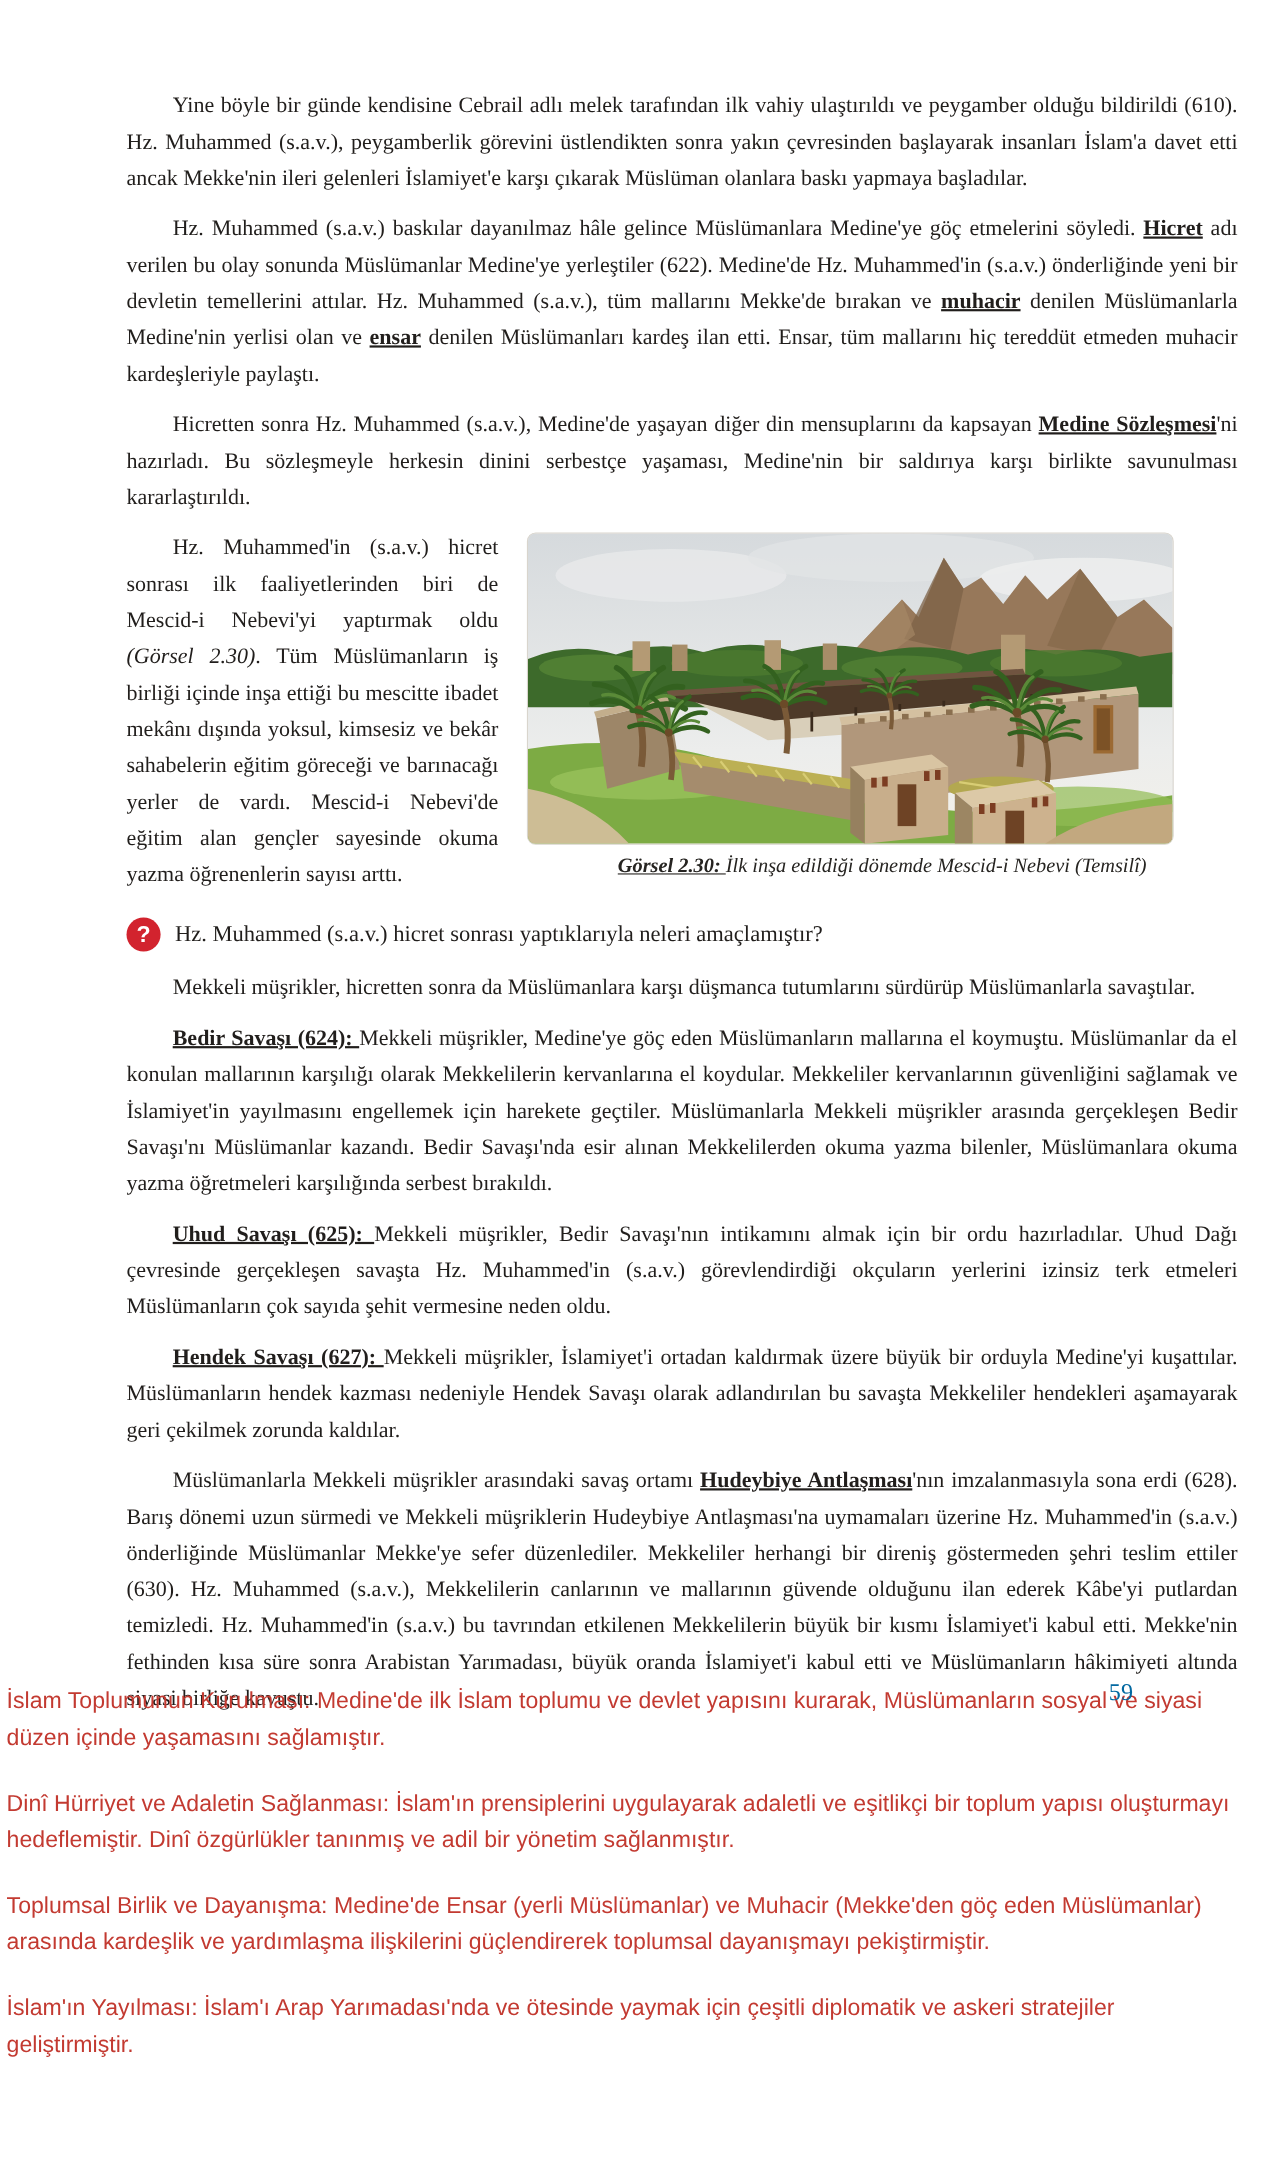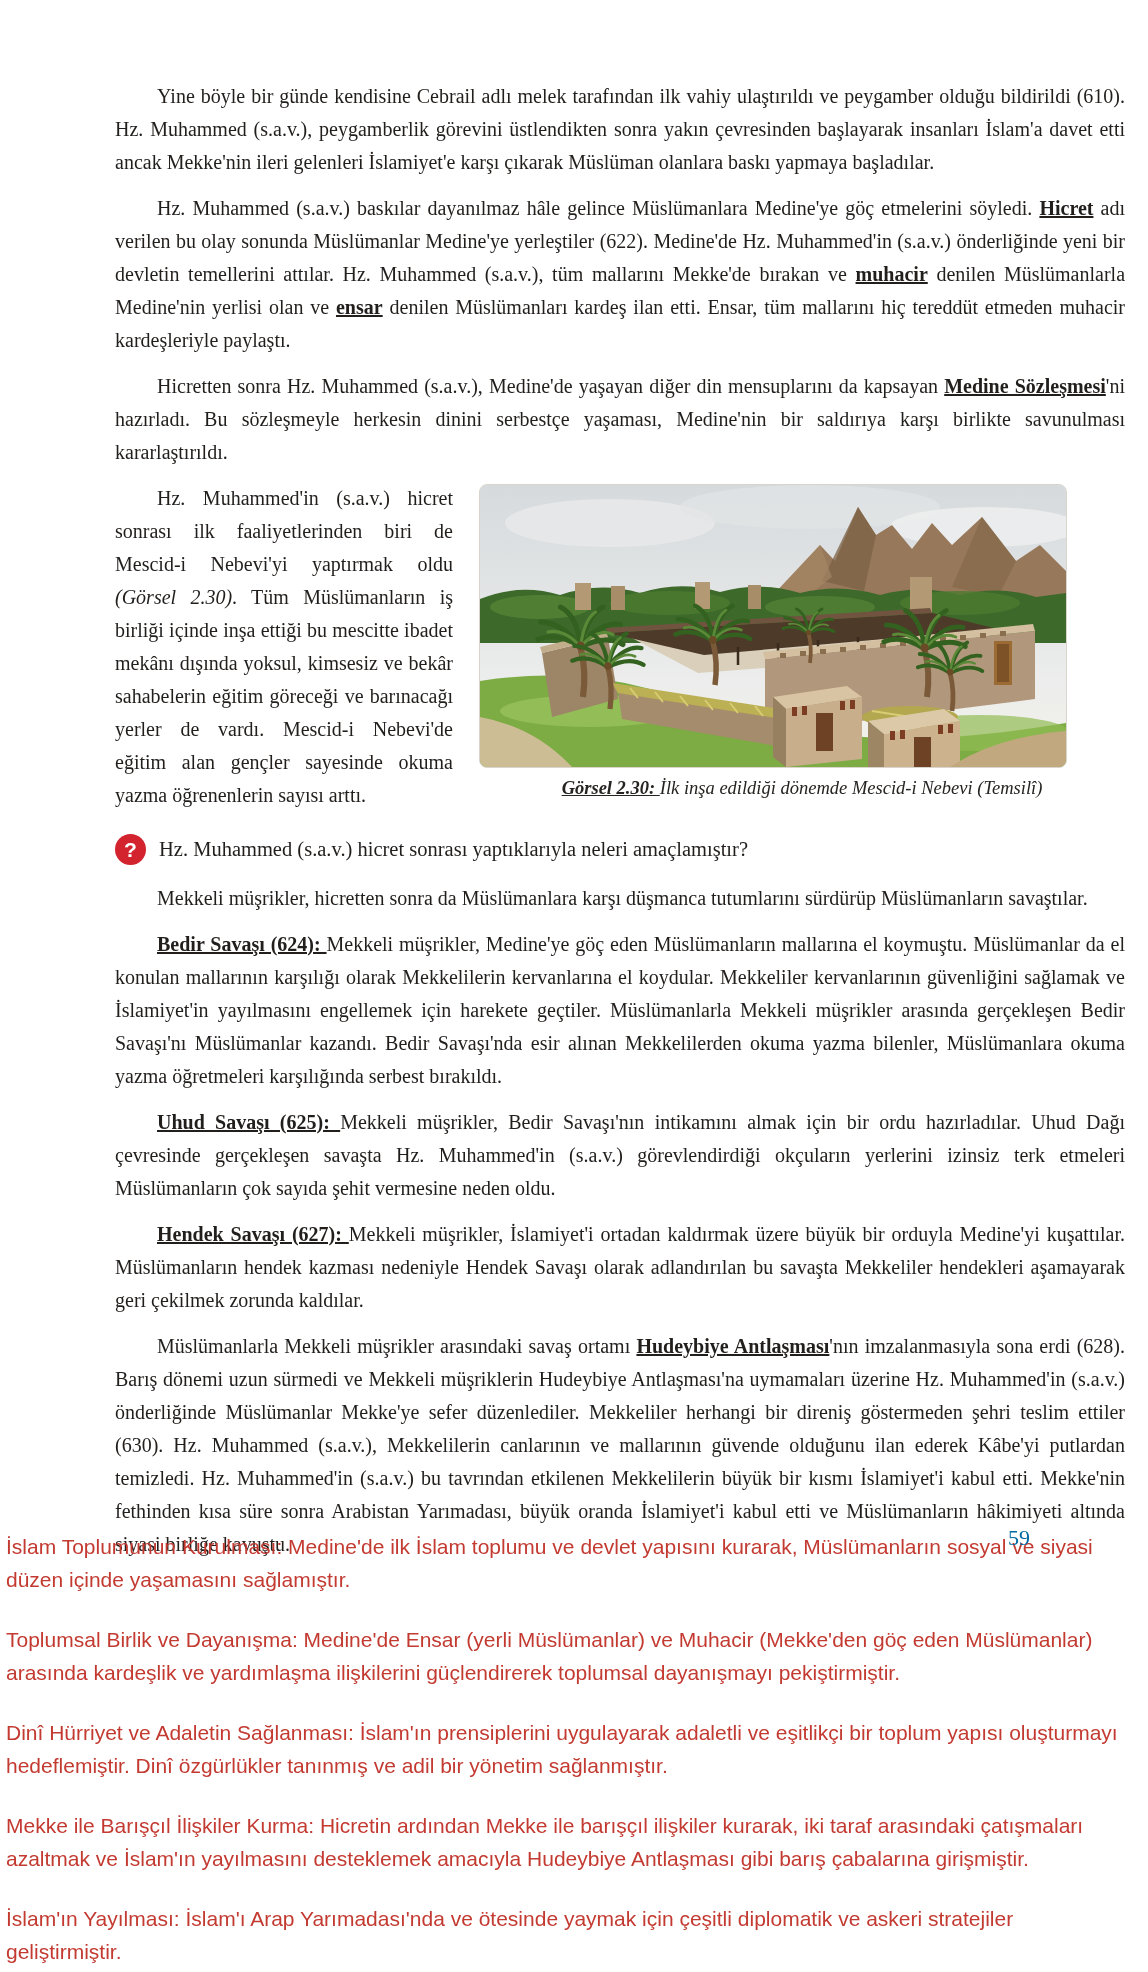--- a/index.html
+++ b/index.html
@@ -213,30 +213,29 @@
       <p class="figure-caption"><span class="b i">Görsel 2.30: </span><span class="i">İlk inşa edildiği dönemde Mescid-i Nebevi (Temsilî)</span></p>
     </div>
 
     <p><span>Hz. Muhammed'in (s.a.v.) hicret sonrası ilk faaliyetlerinden biri de Mescid-i Nebevi'yi yaptırmak oldu </span><span class="i">(Görsel 2.30)</span><span>. Tüm Müslümanların iş birliği içinde inşa ettiği bu mescitte ibadet mekânı dışında yoksul, kimsesiz ve bekâr sahabelerin eğitim göreceği ve barınacağı yerler de vardı. Mescid-i Nebevi'de eğitim alan gençler sayesinde okuma yazma öğrenenlerin sayısı arttı.</span></p>
 
     <div class="question-row">
       <span class="q-icon">?</span>
       <span class="q-text">Hz. Muhammed (s.a.v.) hicret sonrası yaptıklarıyla neleri amaçlamıştır?</span>
     </div>
 
-    <p><span>Mekkeli müşrikler, hicretten sonra da Müslümanlara karşı düşmanca tutumlarını sürdürüp Müslümanların savaştılar.</span></p>
+    <p><span>Mekkeli müşrikler, hicretten sonra da Müslümanlara karşı düşmanca tutumlarını sürdürüp Müslümanlarla savaştılar.</span></p>
     <p><span class="b">Bedir Savaşı (624): </span><span>Mekkeli müşrikler, Medine'ye göç eden Müslümanların mallarına el koymuştu. Müslümanlar da el konulan mallarının karşılığı olarak Mekkelilerin kervanlarına el koydular. Mekkeliler kervanlarının güvenliğini sağlamak ve İslamiyet'in yayılmasını engellemek için harekete geçtiler. Müslümanlarla Mekkeli müşrikler arasında gerçekleşen Bedir Savaşı'nı Müslümanlar kazandı. Bedir Savaşı'nda esir alınan Mekkelilerden okuma yazma bilenler, Müslümanlara okuma yazma öğretmeleri karşılığında serbest bırakıldı.</span></p>
     <p><span class="b">Uhud Savaşı (625): </span><span>Mekkeli müşrikler, Bedir Savaşı'nın intikamını almak için bir ordu hazırladılar. Uhud Dağı çevresinde gerçekleşen savaşta Hz. Muhammed'in (s.a.v.) görevlendirdiği okçuların yerlerini izinsiz terk etmeleri Müslümanların çok sayıda şehit vermesine neden oldu.</span></p>
     <p><span class="b">Hendek Savaşı (627): </span><span>Mekkeli müşrikler, İslamiyet'i ortadan kaldırmak üzere büyük bir orduyla Medine'yi kuşattılar. Müslümanların hendek kazması nedeniyle Hendek Savaşı olarak adlandırılan bu savaşta Mekkeliler hendekleri aşamayarak geri çekilmek zorunda kaldılar.</span></p>
     <p><span>Müslümanlarla Mekkeli müşrikler arasındaki savaş ortamı </span><span class="b">Hudeybiye Antlaşması</span><span>'nın imzalanmasıyla sona erdi (628). Barış dönemi uzun sürmedi ve Mekkeli müşriklerin Hudeybiye Antlaşması'na uymamaları üzerine Hz. Muhammed'in (s.a.v.) önderliğinde Müslümanlar Mekke'ye sefer düzenlediler. Mekkeliler herhangi bir direniş göstermeden şehri teslim ettiler (630). Hz. Muhammed (s.a.v.), Mekkelilerin canlarının ve mallarının güvende olduğunu ilan ederek Kâbe'yi putlardan temizledi. Hz. Muhammed'in (s.a.v.) bu tavrından etkilenen Mekkelilerin büyük bir kısmı İslamiyet'i kabul etti. Mekke'nin fethinden kısa süre sonra Arabistan Yarımadası, büyük oranda İslamiyet'i kabul etti ve Müslümanların hâkimiyeti altında siyasi birliğe kavuştu.</span></p>
   </div>
 
   <div class="annotations">
     <p>İslam Toplumunun Kurulması: Medine'de ilk İslam toplumu ve devlet yapısını kurarak, Müslümanların sosyal ve siyasi düzen içinde yaşamasını sağlamıştır.</p>
+    <p>Dinî Hürriyet ve Adaletin Sağlanması: İslam'ın prensiplerini uygulayarak adaletli ve eşitlikçi bir toplum yapısı oluşturmayı hedeflemiştir. Dinî özgürlükler tanınmış ve adil bir yönetim sağlanmıştır.</p>
     <p>Toplumsal Birlik ve Dayanışma: Medine'de Ensar (yerli Müslümanlar) ve Muhacir (Mekke'den göç eden Müslümanlar) arasında kardeşlik ve yardımlaşma ilişkilerini güçlendirerek toplumsal dayanışmayı pekiştirmiştir.</p>
-    <p>Dinî Hürriyet ve Adaletin Sağlanması: İslam'ın prensiplerini uygulayarak adaletli ve eşitlikçi bir toplum yapısı oluşturmayı hedeflemiştir. Dinî özgürlükler tanınmış ve adil bir yönetim sağlanmıştır.</p>
-    <p>Mekke ile Barışçıl İlişkiler Kurma: Hicretin ardından Mekke ile barışçıl ilişkiler kurarak, iki taraf arasındaki çatışmaları azaltmak ve İslam'ın yayılmasını desteklemek amacıyla Hudeybiye Antlaşması gibi barış çabalarına girişmiştir.</p>
     <p>İslam'ın Yayılması: İslam'ı Arap Yarımadası'nda ve ötesinde yaymak için çeşitli diplomatik ve askeri stratejiler geliştirmiştir.</p>
   </div>
 
   <div class="page-number">59</div>
 
 </div>
 
 </body></html>

